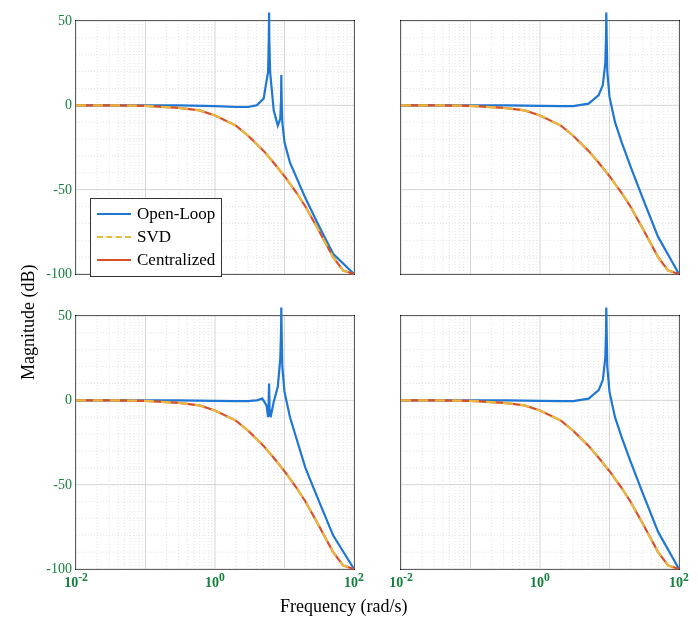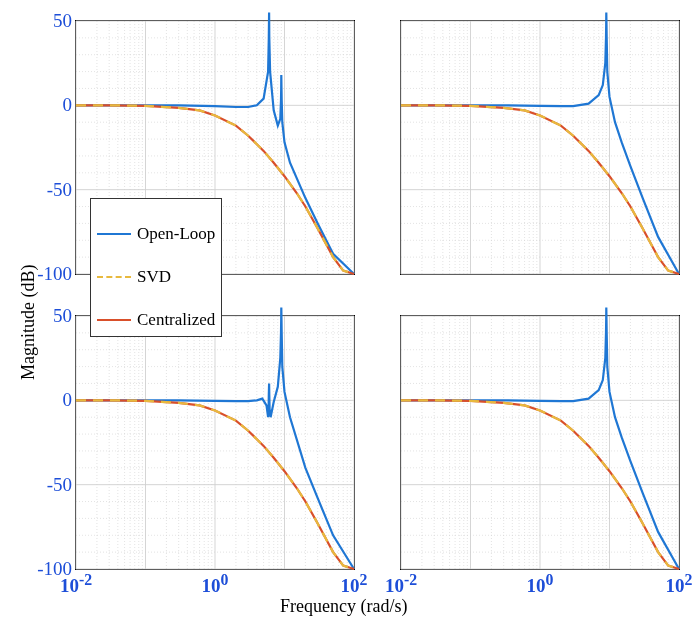--- a/index.html
+++ b/index.html
@@ -34,34 +34,34 @@
     white-space: nowrap;
   }
   .xlabel {
     position: absolute;
     font-size: 18px;
     white-space: nowrap;
     text-align: center;
   }
   .tick {
     position: absolute;
-    font-size: 19px;
-    color: #1d4ed8;
+    font-size: 14px;
+    color: #15803d;
   }
   .tick.y { right: 100%; padding-right: 4px; transform: translateY(-50%); }
   .tick.x { top: 100%; padding-top: 2px; transform: translateX(-50%); font-weight: bold; }
   .legend {
     position: absolute;
     background: #fff;
     border: 1px solid #333;
     padding: 4px 6px;
     font-size: 17px;
     line-height: 1.35;
   }
-  .legend-row { display: flex; align-items: center; gap: 6px; margin-top: 20px; }
+  .legend-row { display: flex; align-items: center; gap: 6px; }
   .swatch { width: 34px; height: 0; border-top-width: 2.5px; border-top-style: solid; }
   .swatch.dash { border-top-style: dashed; }
 </style>
 </head>
 <body>
 
 <div class="figure">
 
   <div class="ylabel" style="left:18px; top:380px;">Magnitude (dB)</div>
 

